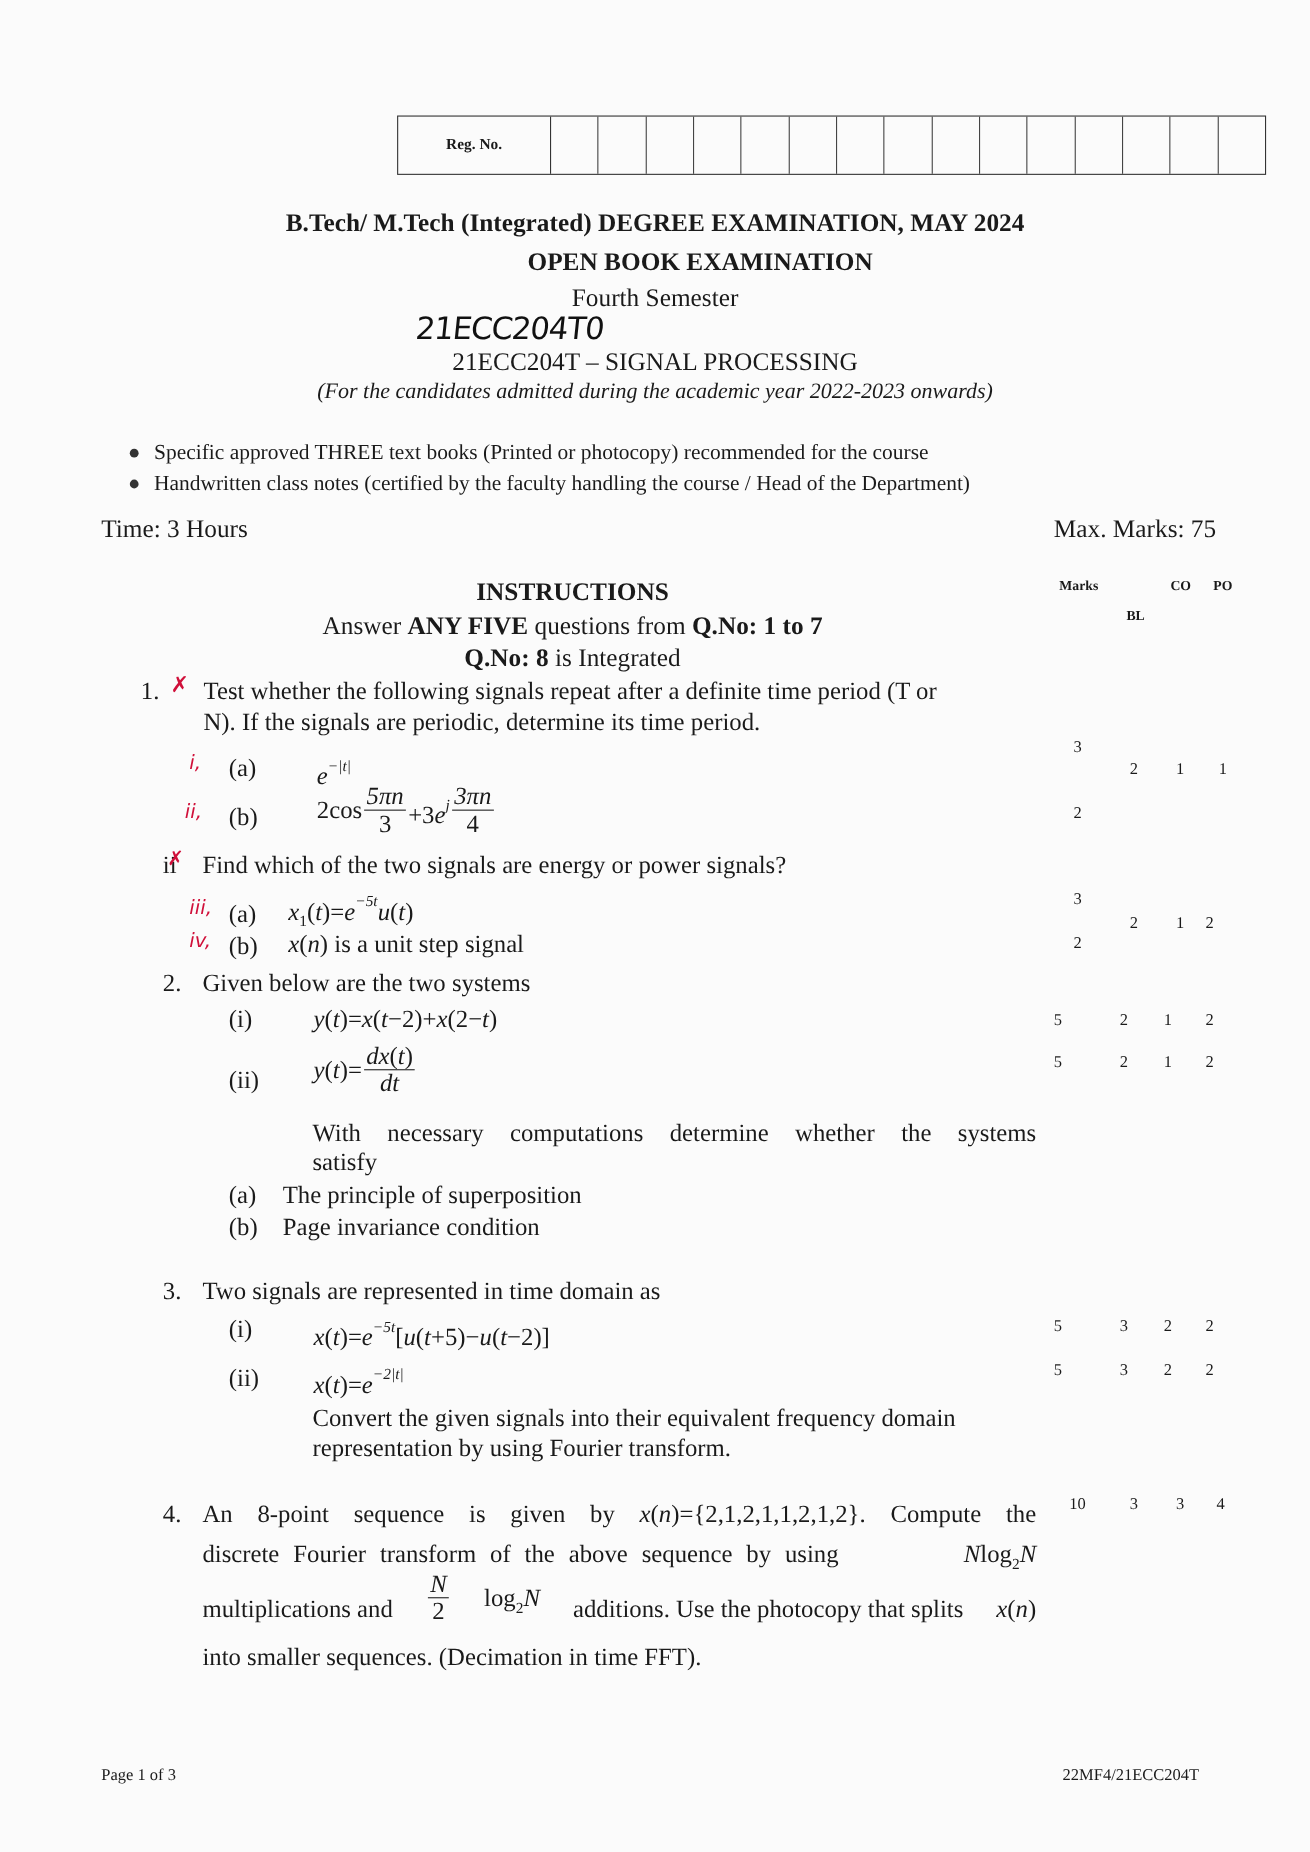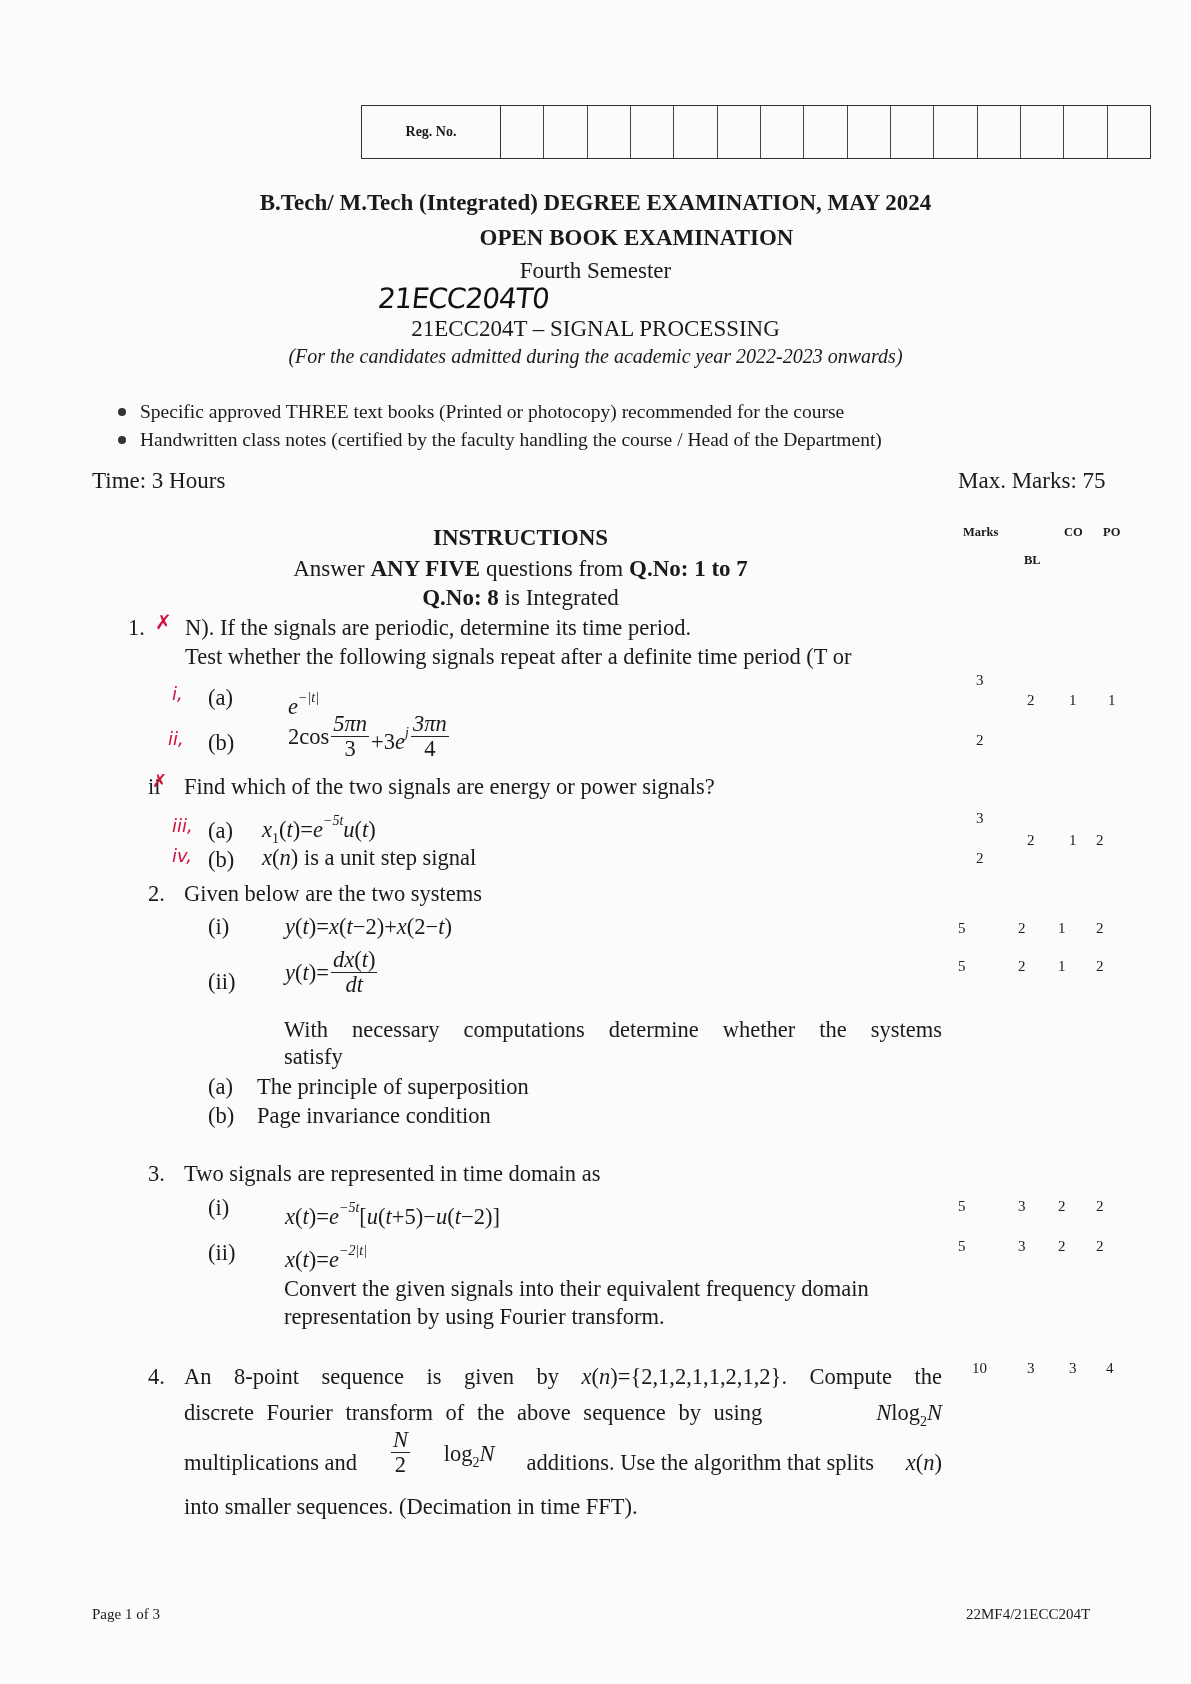--- a/index.html
+++ b/index.html
@@ -86,22 +86,22 @@
 </div>
 
 <div class="abs col-head" style="left:963px; top:525px;">Marks</div>
 <div class="abs col-head" style="left:1024px; top:525px;margin-top:28px;">BL</div>
 <div class="abs col-head" style="left:1064px; top:525px;">CO</div>
 <div class="abs col-head" style="left:1103px; top:525px;">PO</div>
 
 <div class="abs txt" style="left:128px; top:613px;">1.</div>
 <div class="abs red" style="left:155px; top:610px; font-size:20px;">✗</div>
 <div class="abs txt" style="left:185px; top:613px; width:760px;">
+  <div>Test whether the following signals repeat after a definite time period (T or</div>
   <div>N). If the signals are periodic, determine its time period.</div>
-  <div>Test whether the following signals repeat after a definite time period (T or</div>
 </div>
 
 <div class="abs red" style="left:172px; top:683px; font-size:18px;">i,</div>
 <div class="abs txt" style="left:208px; top:683px;">(a)</div>
 <div class="abs txt math" style="left:288px; top:683px;">
   <span>e</span><span class="sup">−|t|</span>
 </div>
 <div class="abs mk" style="left:976px; top:672px;">3</div>
 
 <div class="abs red" style="left:168px; top:728px; font-size:18px;">ii,</div>
@@ -216,20 +216,20 @@
   <span><span class="math">N</span>log<span class="sub">2</span><span class="math">N</span></span>
 </div>
 
 <div class="abs txt" style="left:184px; top:1428px; width:758px; display:flex; align-items:flex-end; justify-content:space-between;">
   <span>multiplications and</span>
   <span class="frac">
       <span class="num math">N</span>
       <span class="den">2</span>
     </span>
   <span>log<span class="sub">2</span><span class="math">N</span></span>
-  <span>additions. Use the algorithm that splits</span>
+  <span>additions. Use the photocopy that splits</span>
   <span><span class="math">x</span>(<span class="math">n</span>)</span>
 </div>
 
 <div class="abs txt" style="left:184px; top:1492px;">into smaller sequences. (Decimation in time FFT).</div>
 
 <div class="abs footer" style="left:92px; top:1606px;">Page 1 of 3</div>
 <div class="abs footer" style="left:966px; top:1606px;">22MF4/21ECC204T</div>
 
 </body></html>

